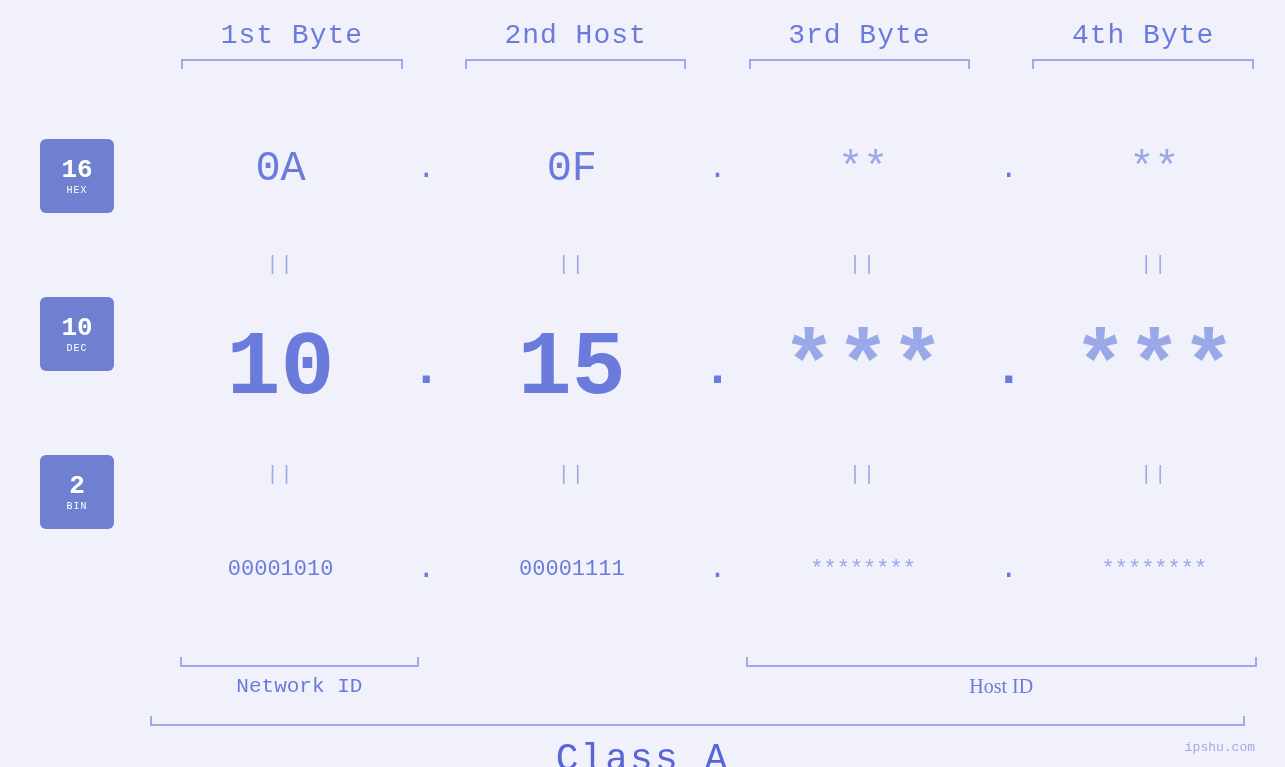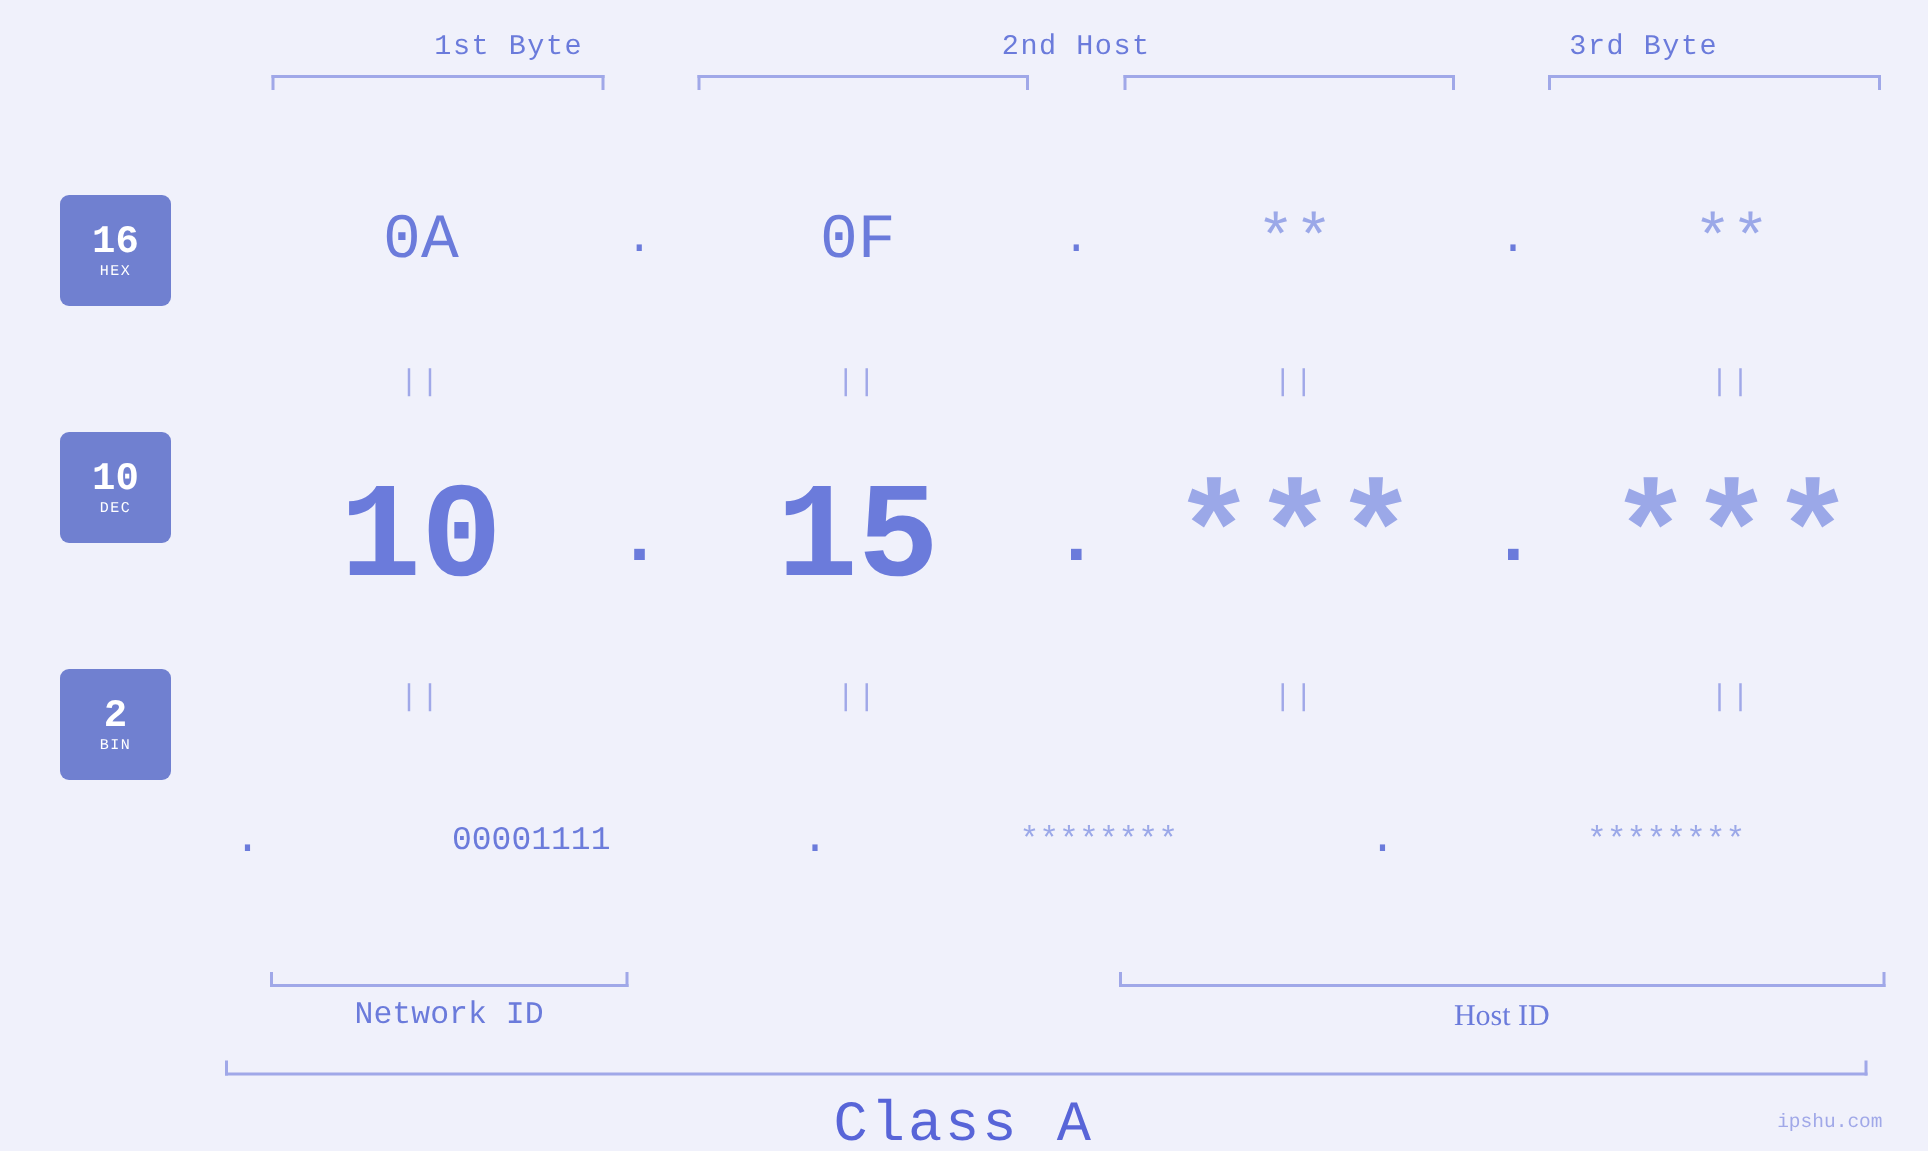--- a/index.html
+++ b/index.html
@@ -30,21 +30,21 @@
       padding-left: 150px;
     }
 
     .byte-col {
       flex: 1;
       text-align: center;
     }
 
     .byte-label {
       color: #6b7bdb;
-      font-size: 19px;
+      font-size: 28px;
       font-family: 'Courier New', Courier, monospace;
       letter-spacing: 1px;
     }
 
     
     .bracket-row {
       display: flex;
       width: 100%;
       padding-left: 150px;
       margin-top: 8px;
@@ -252,20 +252,23 @@
   <div class="byte-headers">
     <div class="byte-col">
       <span class="byte-label">1st Byte</span>
     </div>
     <div class="byte-col">
       <span class="byte-label">2nd Host</span>
     </div>
     <div class="byte-col">
       <span class="byte-label">3rd Byte</span>
     </div>
+    <div class="byte-col">
+      <span class="byte-label">4th Byte</span>
+    </div>
   </div>
 
   <div class="bracket-row">
     <div class="bracket">
       <div class="bracket-line"></div>
     </div>
     <div class="bracket">
       <div class="bracket-line"></div>
     </div>
     <div class="bracket">
@@ -361,20 +364,23 @@
         <div class="pipe-cell">
           <span class="pipe-sym">||</span>
         </div>
         <div style="width:30px"></div>
         <div class="pipe-cell">
           <span class="pipe-sym">||</span>
         </div>
       </div>
 
       <div class="ip-row">
+        <div class="byte-cell">
+          <span class="byte-value bin-value">00001010</span>
+        </div>
         <div class="dot-sep">.</div>
         <div class="byte-cell">
           <span class="byte-value bin-value">00001111</span>
         </div>
         <div class="dot-sep">.</div>
         <div class="byte-cell">
           <span class="byte-value wildcard-bin">********</span>
         </div>
         <div class="dot-sep">.</div>
         <div class="byte-cell">

